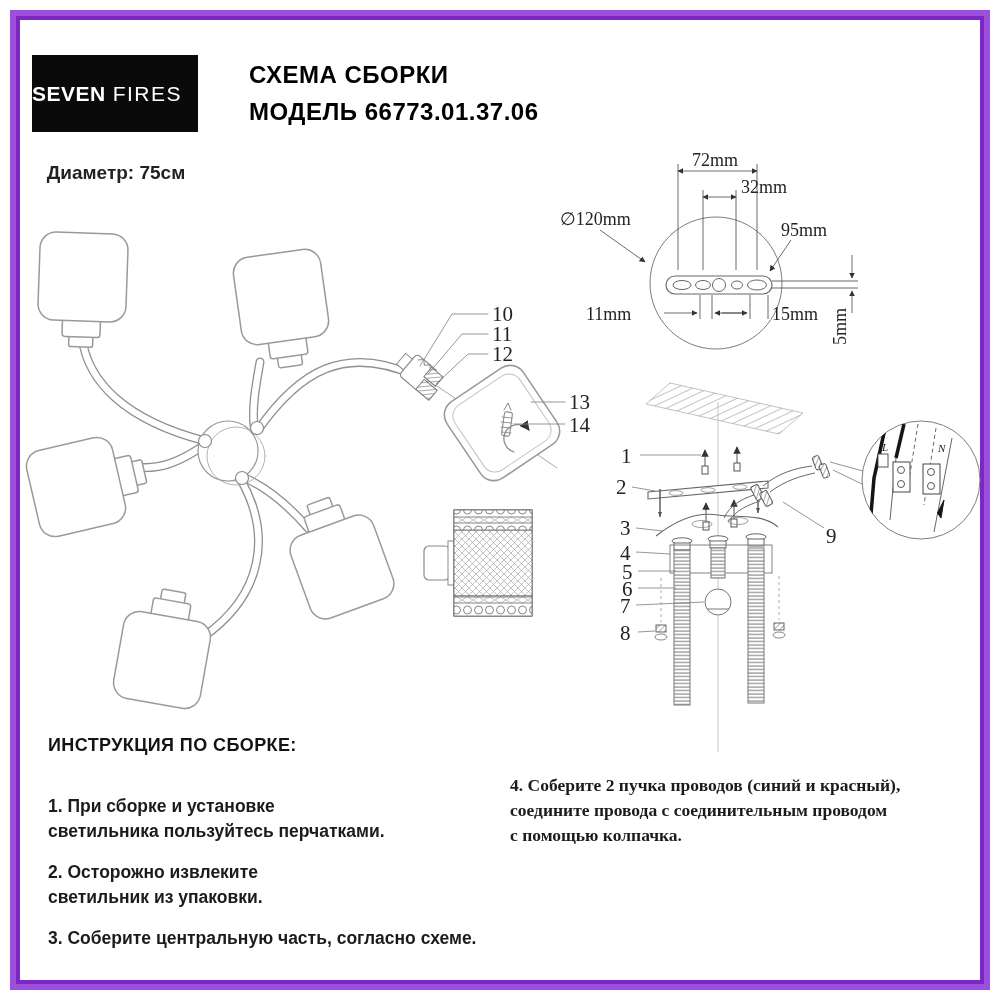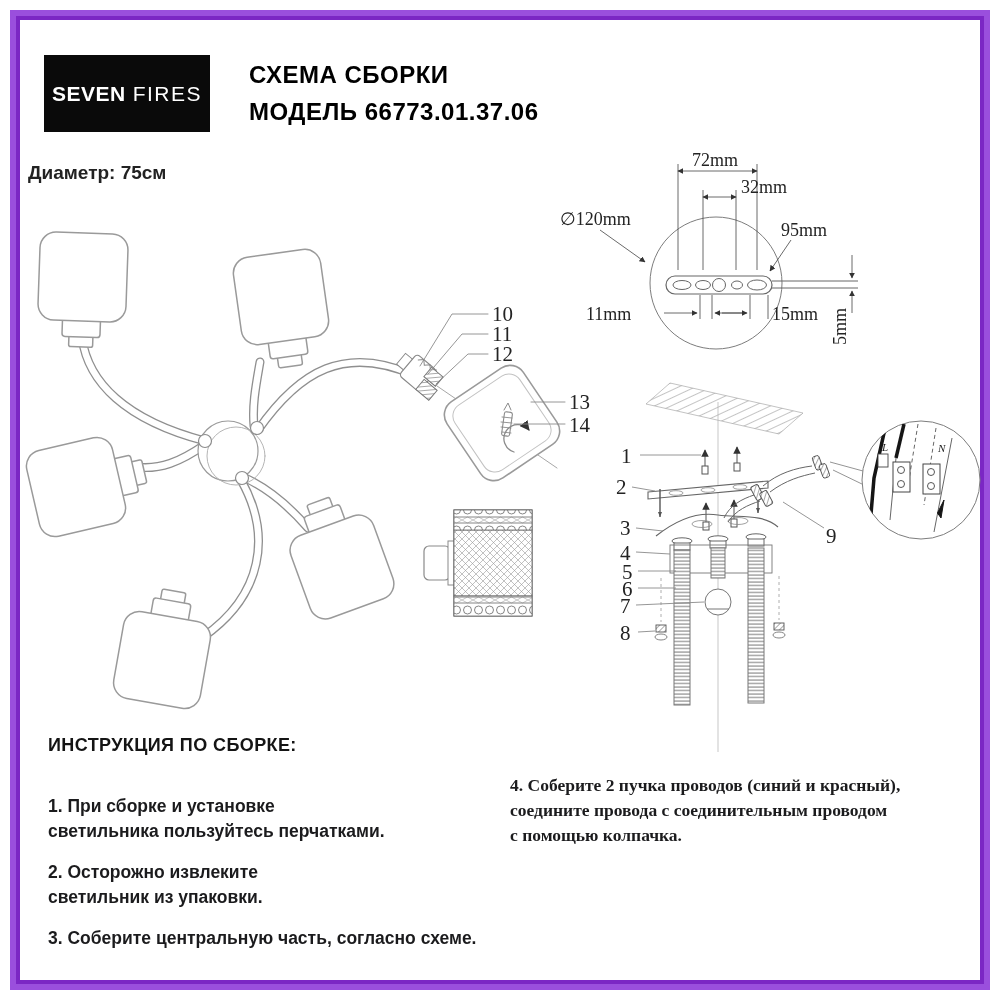--- a/index.html
+++ b/index.html
@@ -5,32 +5,32 @@
   html,body{margin:0;padding:0;}
   body{
     width:1000px;height:1000px;position:relative;background:#ffffff;
     font-family:"Liberation Sans",sans-serif;color:#1c1c1e;overflow:hidden;
   }
   .frame{
     position:absolute;inset:10px;border:6px solid #9a4fdd;
     box-shadow:inset 0 0 0 4px #7b27c4;pointer-events:none;
   }
   .logo{
-    position:absolute;left:44px;top:55px;width:166px;height:77px;
-    background:#0a0a0a;display:flex;align-items:center;justify-content:center;
+    position:absolute;left:32px;top:55px;width:166px;height:77px;
+    background:#0a0a0a;display:flex;align-items:center;
     color:#fff;font-size:21px;letter-spacing:.5px;white-space:nowrap;
   }
   .logo .b{font-weight:700;}
   .logo .l{font-weight:400;letter-spacing:1.5px;margin-left:7px;}
   .title{
     position:absolute;left:249px;top:56px;font-weight:700;font-size:24px;
     line-height:37px;letter-spacing:.5px;color:#000000;
   }
   .specs{
-    position:absolute;left:28px;top:159px;width:176px;text-align:left;
+    position:absolute;left:28px;top:159px;width:176px;text-align:center;
     font-weight:700;font-size:19px;line-height:27px;color:#222;
   }
   .diagram{position:absolute;left:0;top:130px;}
   .instr-head{
     position:absolute;left:48px;top:735px;font-weight:700;font-size:18px;
     letter-spacing:.4px;color:#141414;
   }
   .step{
     white-space:pre-line;font-weight:700;font-size:17.5px;line-height:25px;color:#1b1b1d;
   }

